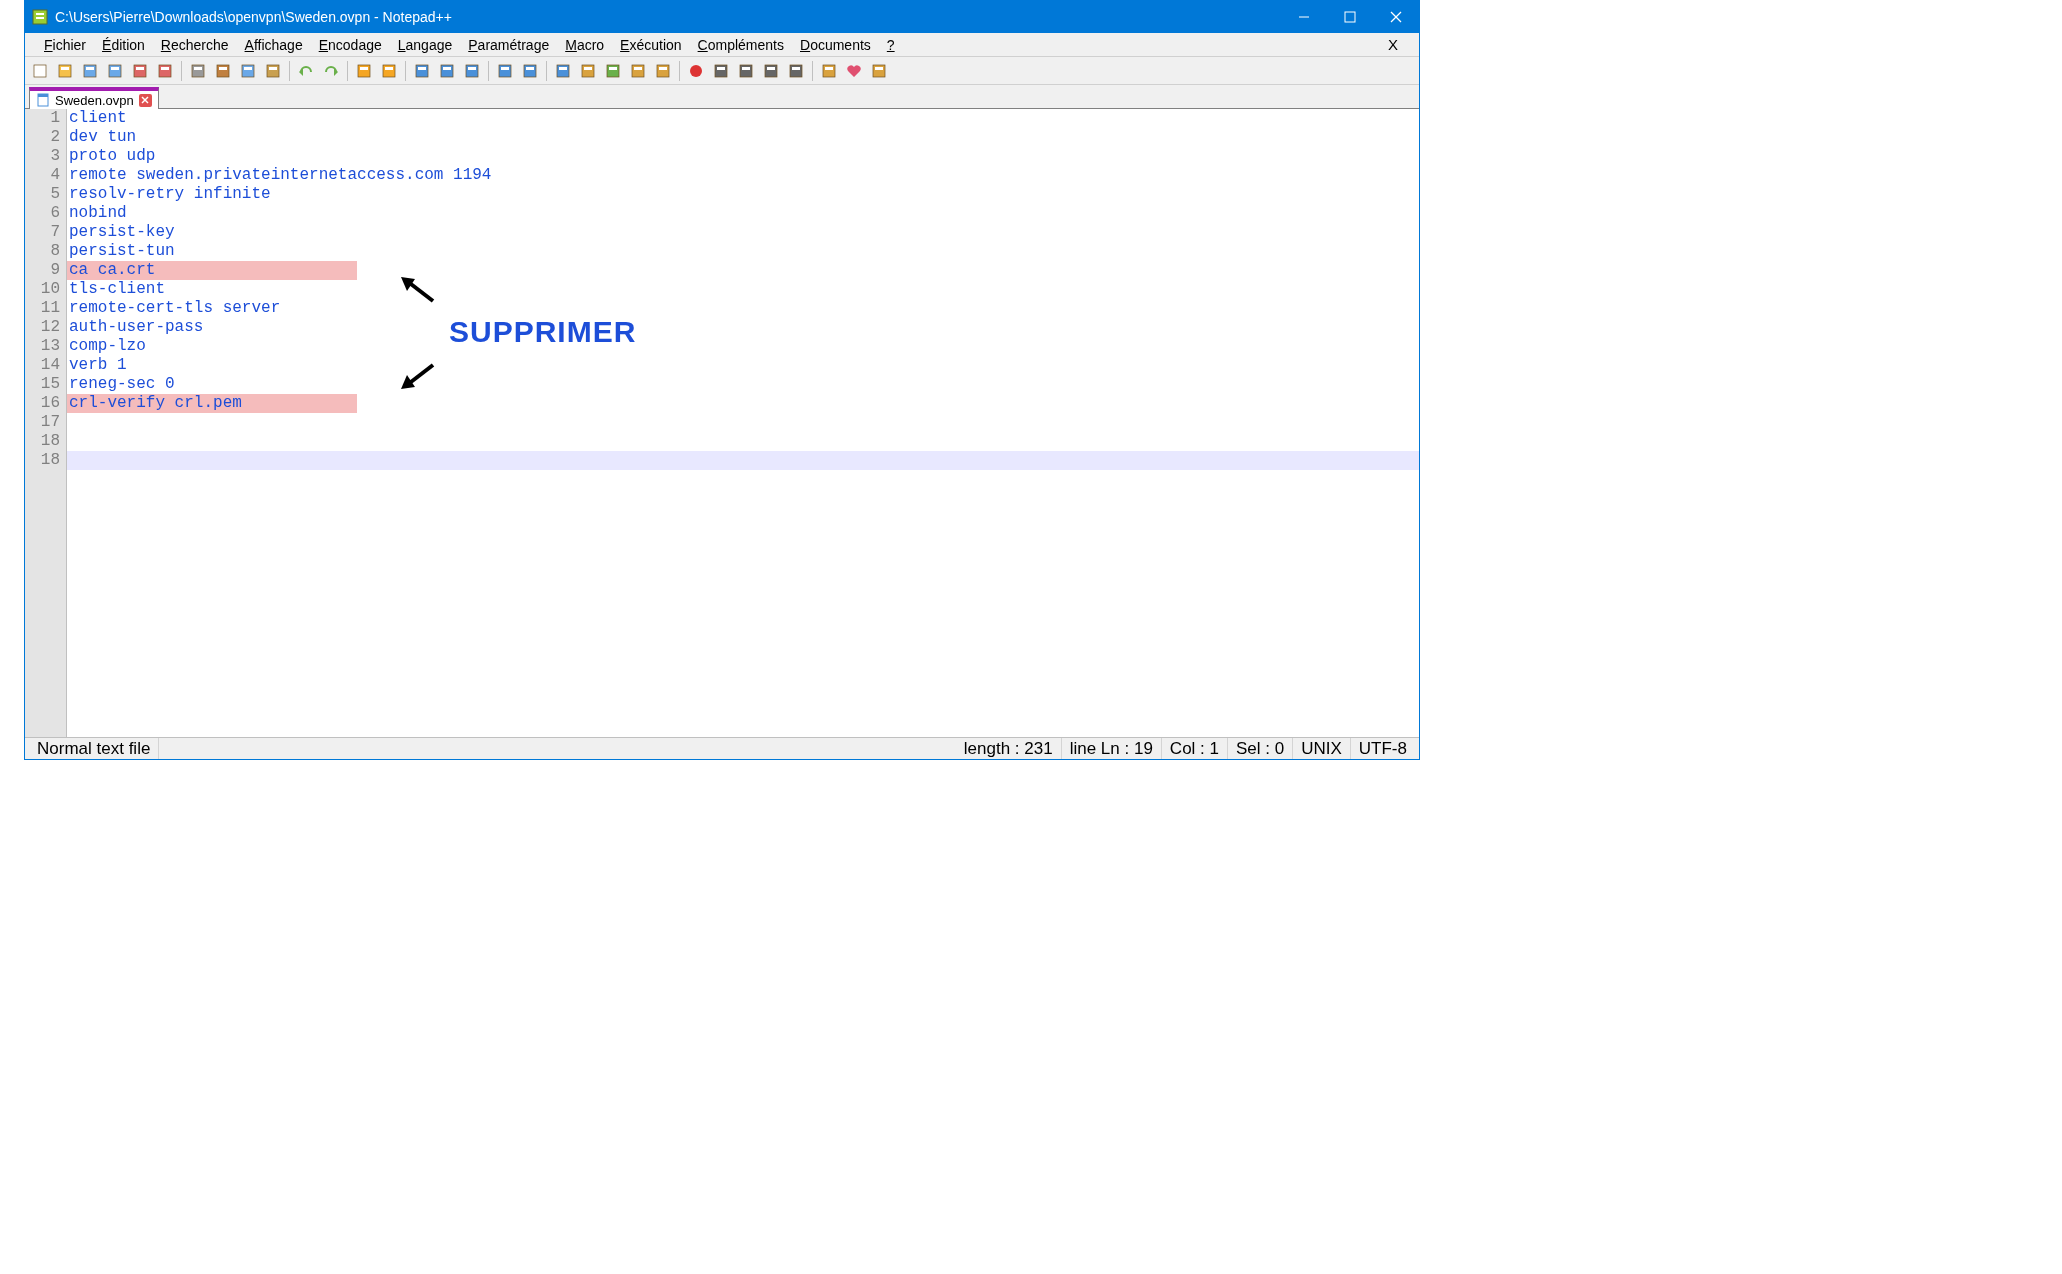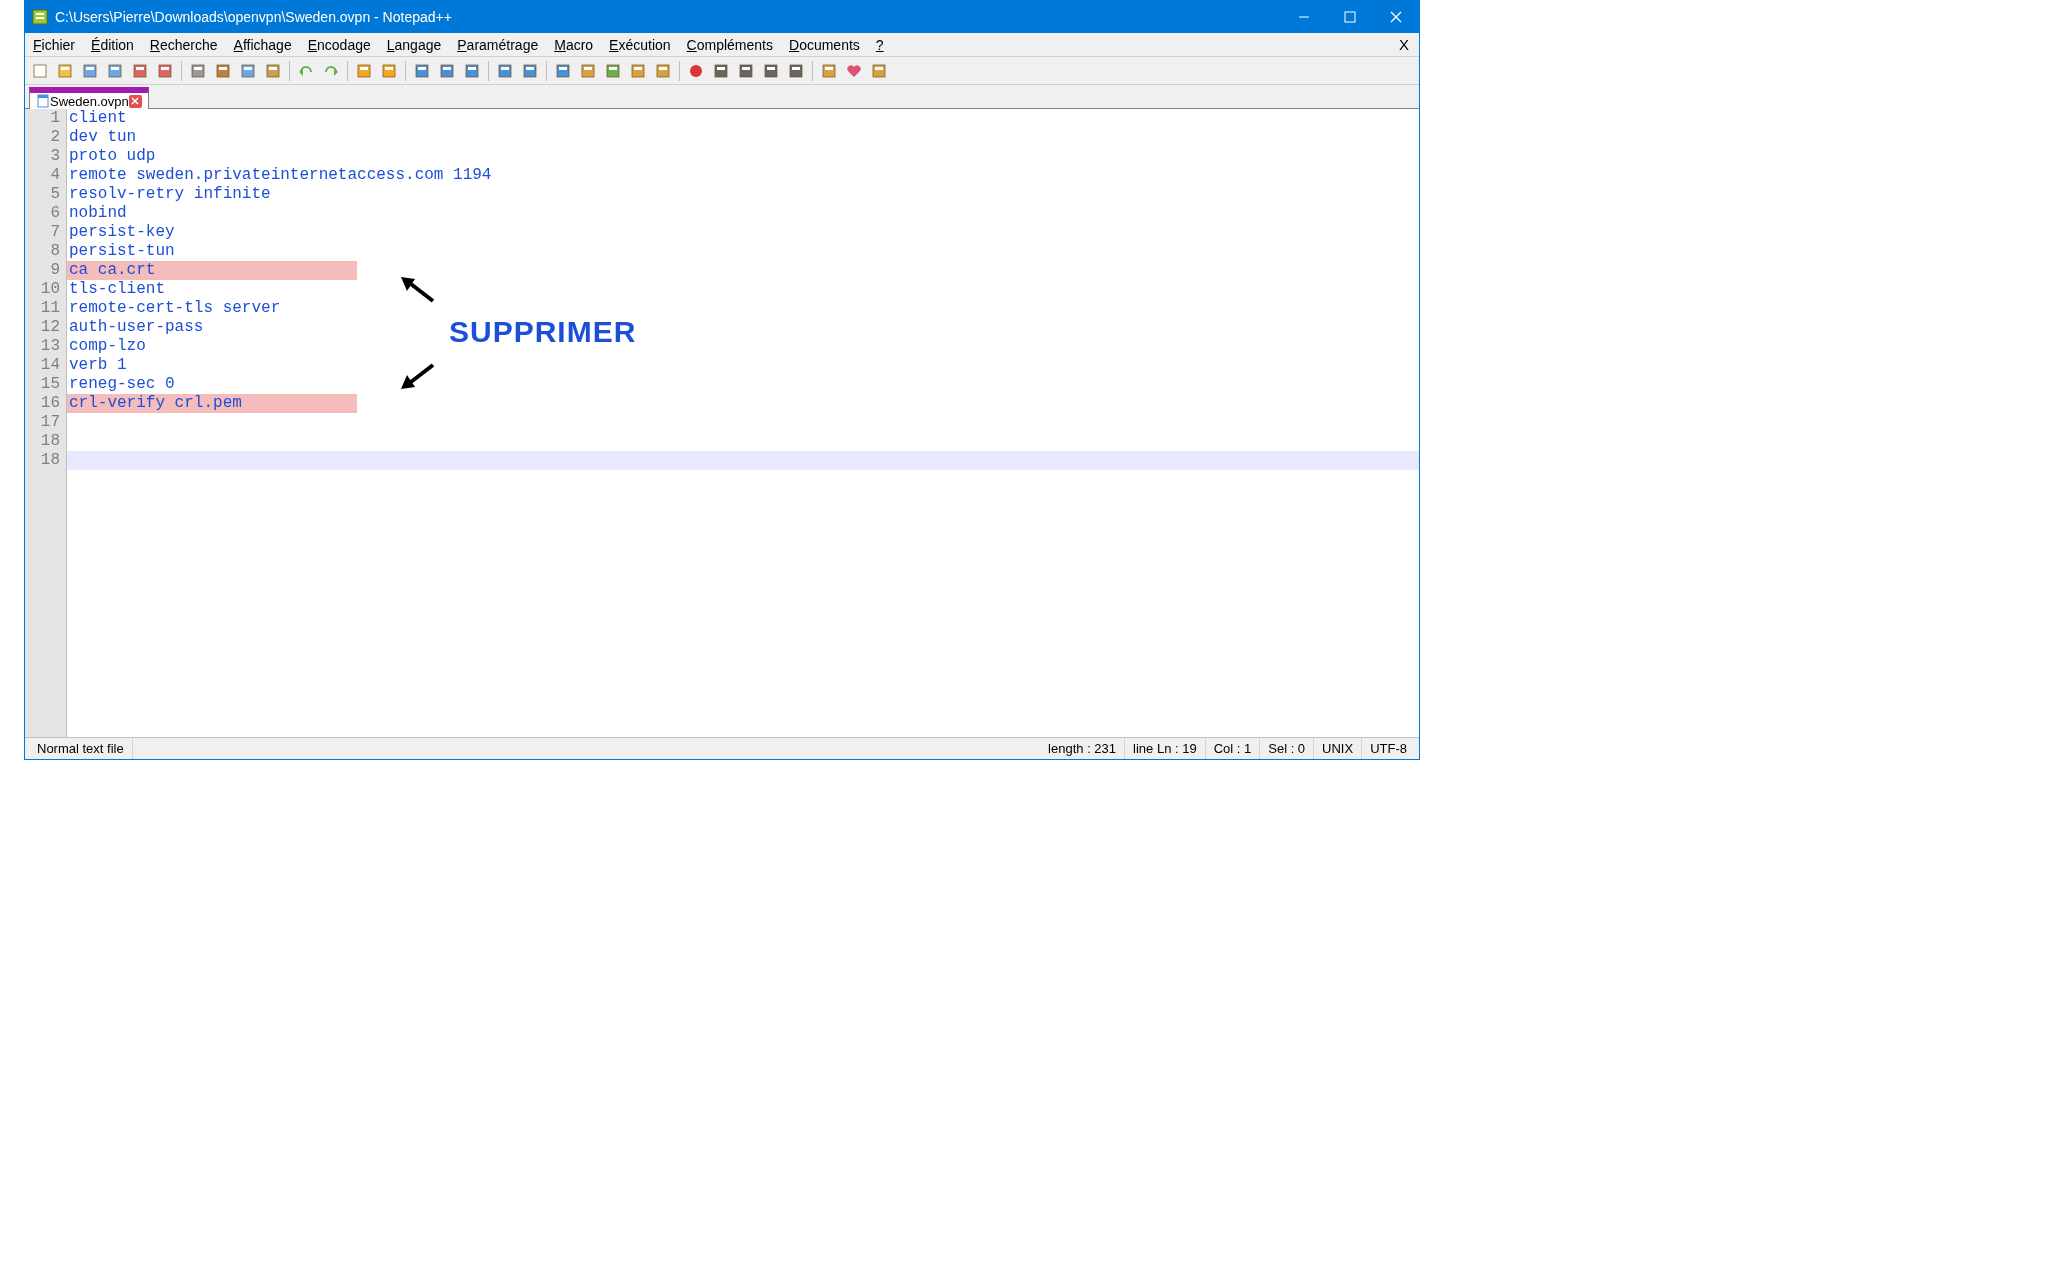--- a/index.html
+++ b/index.html
@@ -7,52 +7,52 @@
 .window { width: 1396px; height: 760px; display: flex; flex-direction: column; border: 1px solid #0078d7; margin-left: 24px; }
 
 
 .titlebar { background: #0078d7; color: #fff; height: 32px; display: flex; align-items: center; padding-left: 6px; }
 .titlebar .app-icon { width: 18px; height: 18px; margin-right: 6px; display:flex;align-items:center;justify-content:center; }
 .titlebar .title { flex: 1; font-size: 14px; }
 .titlebar .win-controls { display: flex; }
 .titlebar .win-btn { width: 46px; height: 32px; display: flex; align-items: center; justify-content: center; color: #fff; }
 
 
-.menubar { background: #f0f0f0; height: 24px; display: flex; align-items: center; padding: 0 0; border-bottom: 1px solid #d0d0d0; }
+.menubar { background: #f0f0f0; height: 24px; display: flex; align-items: center; padding: 0 11px; border-bottom: 1px solid #d0d0d0; }
 .menubar .menu-item { padding: 2px 8px; font-size: 14px; cursor: default; }
 .menubar .menu-item span.ul { text-decoration: underline; }
 .menubar .menu-close { margin-left: auto; padding: 2px 10px; font-size: 15px; }
 
 
 .toolbar { background: #f0f0f0; height: 28px; display: flex; align-items: center; padding: 2px 4px; gap: 3px; border-bottom: 1px solid #d0d0d0; }
 .toolbar .tbtn { width: 22px; height: 22px; display: flex; align-items: center; justify-content: center; }
 .toolbar .sep { width: 1px; height: 20px; background: #c0c0c0; margin: 0 2px; }
 
 
 .tabbar { background: #f0f0f0; height: 24px; display: flex; align-items: flex-end; padding-left: 4px; border-bottom: 1px solid #808080; }
-.tab { display: flex; align-items: center; height: 22px; background: #fff; border: 1px solid #808080; border-bottom: none; border-top: 6px solid #a21caf; padding: 0 6px; font-size: 13px; position: relative; top: 1px; }
+.tab { display: flex; align-items: center; height: 22px; background: #fff; border: 1px solid #808080; border-bottom: none; border-top: 4px solid #a21caf; padding: 0 6px; font-size: 13px; gap: 5px; position: relative; top: 1px; }
 .tab .doc-icon { width: 14px; height: 14px; display:flex;align-items:center;justify-content:center; }
 .tab .tab-close { width: 13px; height: 13px; background: #e05050; border-radius: 2px; display: flex; align-items: center; justify-content: center; color: #fff; font-size: 10px; line-height: 1; }
 
 
 .editor-wrap { flex: 1; display: flex; background: #fff; overflow: hidden; position: relative; }
 .gutter { width: 42px; background: #e4e4e4; border-right: 1px solid #c0c0c0; font-family: "Courier New", monospace; font-size: 16px; color: #808080; text-align: right; padding-right: 6px; }
 .gutter .ln { height: 19px; line-height: 19px; }
 .codearea { flex: 1; font-family: "Courier New", monospace; font-size: 16px; color: #1d4ed8; position: relative; }
 .codearea .line { height: 19px; line-height: 19px; white-space: pre; padding-left: 2px; }
 .line.hl { background: #f5bcbc; width: 290px; }
 .line.cursor { background: #e8e8ff; width: 100%; }
 
 
 .annot { position: absolute; left: 340px; top: 172px; pointer-events: none; }
 .annot .label { font-family: Liberation Sans, sans-serif; font-size: 30px; font-weight: bold; letter-spacing: 1px; position: absolute; left: 42px; top: 34px; }
 .annot svg { position: absolute; }
 
 
-.statusbar { height: 22px; background: #f0f0f0; border-top: 1px solid #c0c0c0; display: flex; align-items: center; font-size: 13px; padding: 0 4px; }
+.statusbar { height: 22px; background: #f0f0f0; border-top: 1px solid #c0c0c0; display: flex; align-items: center; font-size: 17px; padding: 0 4px; }
 .statusbar .cell { padding: 0 8px; border-right: 1px solid #d4d4d4; height: 100%; display: flex; align-items: center; }
 .statusbar .spacer { flex: 1; }
 .statusbar .cell.last { border-right: none; }
 </style>
 </head>
 <body>
 
 <div class="window">
 
   <div class="titlebar">

